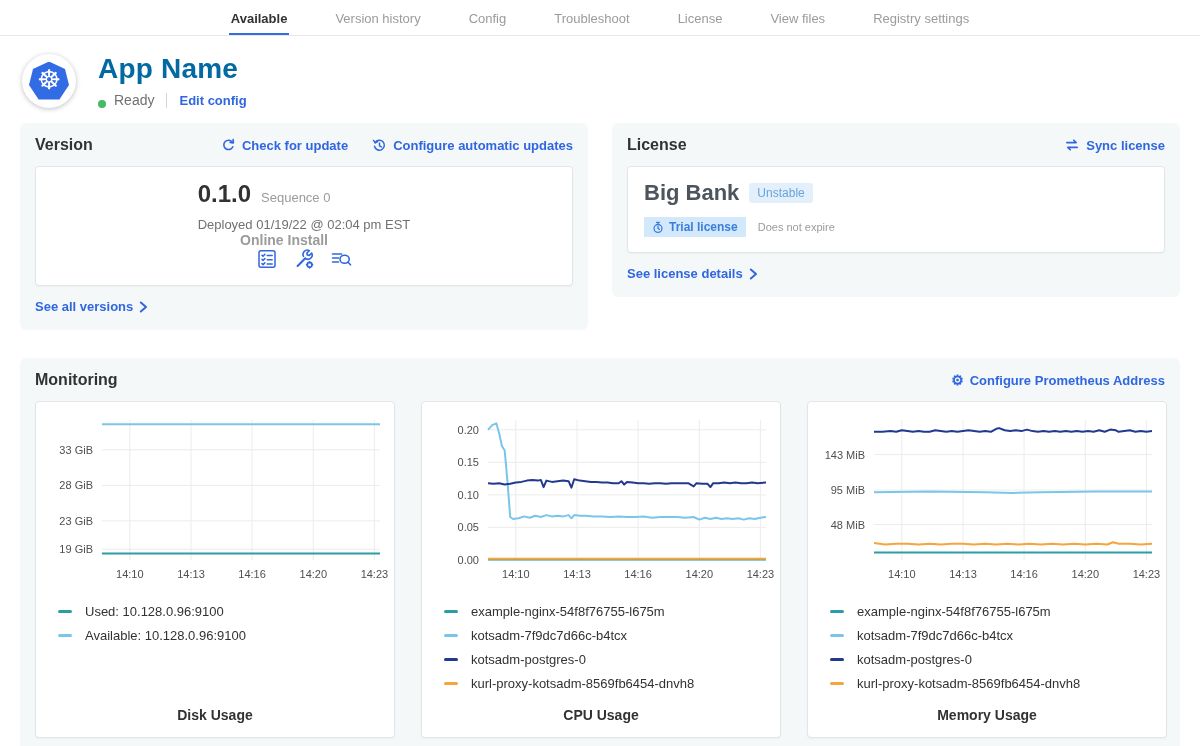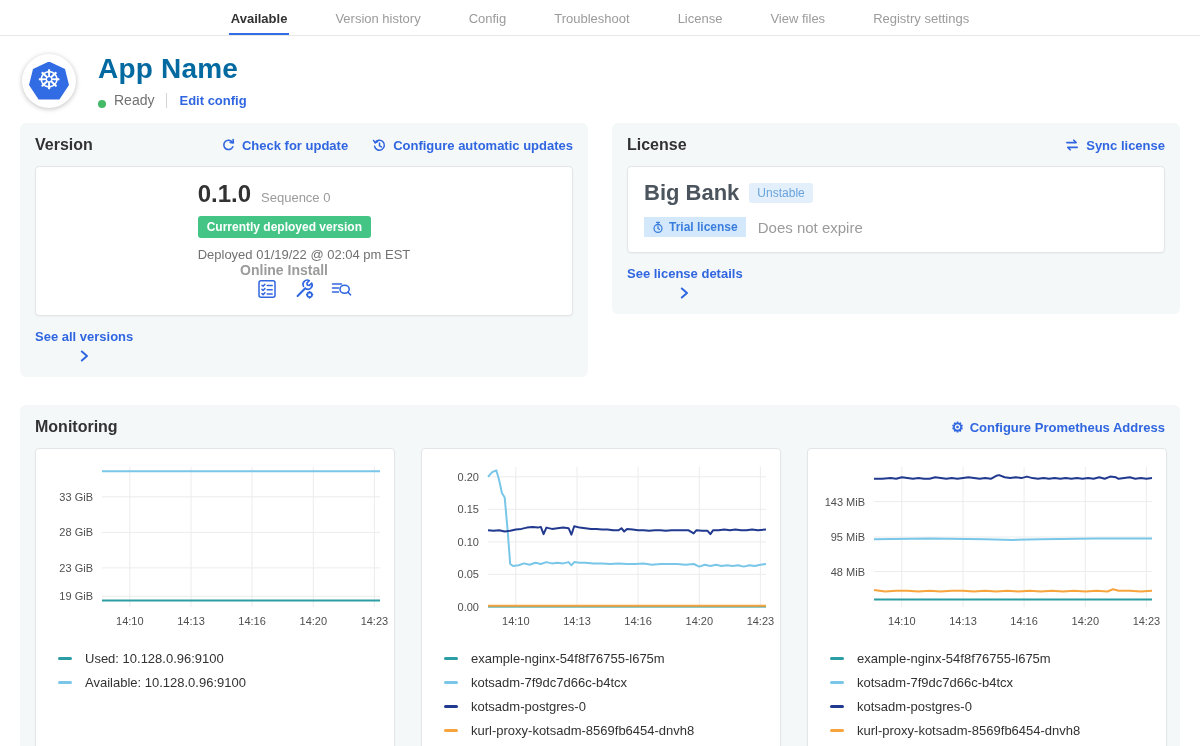--- a/index.html
+++ b/index.html
@@ -44,30 +44,30 @@
   .version-subcard { display: flex; align-items: center; justify-content: space-between; }
   .ver-line { display: flex; align-items: baseline; gap: 10px; }
   .ver-number { font-size: 24px; font-weight: bold; color: #323232; }
   .ver-seq { font-size: 13px; color: #9b9b9b; }
   .badge-green { display: inline-block; margin-top: 8px; background: #44c585; color: #fff;
     font-size: 12px; font-weight: bold; padding: 4px 9px; border-radius: 3px; }
   .deployed { margin-top: 9px; font-size: 13px; color: #717171; }
   .install-type { font-size: 14px; font-weight: bold; color: #9b9b9b; margin-right: 40px; }
   .ver-actions { display: flex; gap: 15px; align-items: center; }
   .ver-actions svg { cursor: pointer; }
-  .see-link { margin-top: 13px; flex-direction: column; }
+  .see-link { margin-top: 13px; }
 
   
   .lic-name-row { display: flex; align-items: center; gap: 10px; }
   .lic-name { font-size: 22px; font-weight: bold; color: #4c555e; }
   .badge-channel { background: #e3f0fb; color: #6aa3dc; font-size: 12px; padding: 3px 8px; border-radius: 3px; }
   .lic-row2 { display: flex; align-items: center; gap: 12px; margin-top: 11px; }
   .badge-trial { background: #d3e9fb; color: #3b7ddd; font-size: 12px; font-weight: bold;
     padding: 3px 8px; border-radius: 0; display: inline-flex; align-items: center; gap: 5px; }
-  .lic-expiry { font-size: 15px; color: #9b9b9b; }
+  .lic-expiry { font-size: 11px; color: #9b9b9b; }
 
   
   .monitoring { margin-top: 28px; }
   .charts-row { display: flex; gap: 26px; align-items: stretch; }
   .chart-card { flex: 1 1 0; background: #fff; border: 1px solid #e2e6e8; border-radius: 4px;
     box-shadow: 0 1px 2px rgba(0,0,0,.04); padding: 10px 0 14px; display: flex; flex-direction: column; }
   .legend { padding: 16px 22px 0; display: flex; flex-direction: column; gap: 9px; }
   .legend-item { display: flex; align-items: center; gap: 13px; font-size: 13px; color: #323232; }
   .legend-dash { width: 14px; height: 3px; border-radius: 2px; flex: 0 0 auto; }
   .chart-title { margin-top: auto; padding-top: 16px; text-align: center;
@@ -131,21 +131,20 @@
             <span>Configure automatic updates</span>
           </a>
         </div>
       </div>
       <div class="subcard version-subcard">
         <div>
           <div class="ver-line">
             <span class="ver-number">0.1.0</span>
             <span class="ver-seq">Sequence 0</span>
           </div>
-          <span class="badge-green">Currently deployed version</span>
           <div class="deployed">Deployed 01/19/22 @ 02:04 pm EST</div>
         </div>
         <span class="install-type">Online Install</span>
         <div class="ver-actions">
           <svg class="icon" width="22" height="22" viewBox="0 0 22 22" fill="none" stroke="#3066e0" stroke-width="1.5" stroke-linecap="round" stroke-linejoin="round">
             <rect x="3" y="2.8" width="16" height="16.4" rx="2"></rect>
             <path d="M6 7.2l1.1 1.1 1.8-2"></path>
               <path d="M11.2 7.5h5"></path>
             <path d="M6 11.4l1.1 1.1 1.8-2"></path>
               <path d="M11.2 11.7h5"></path>

